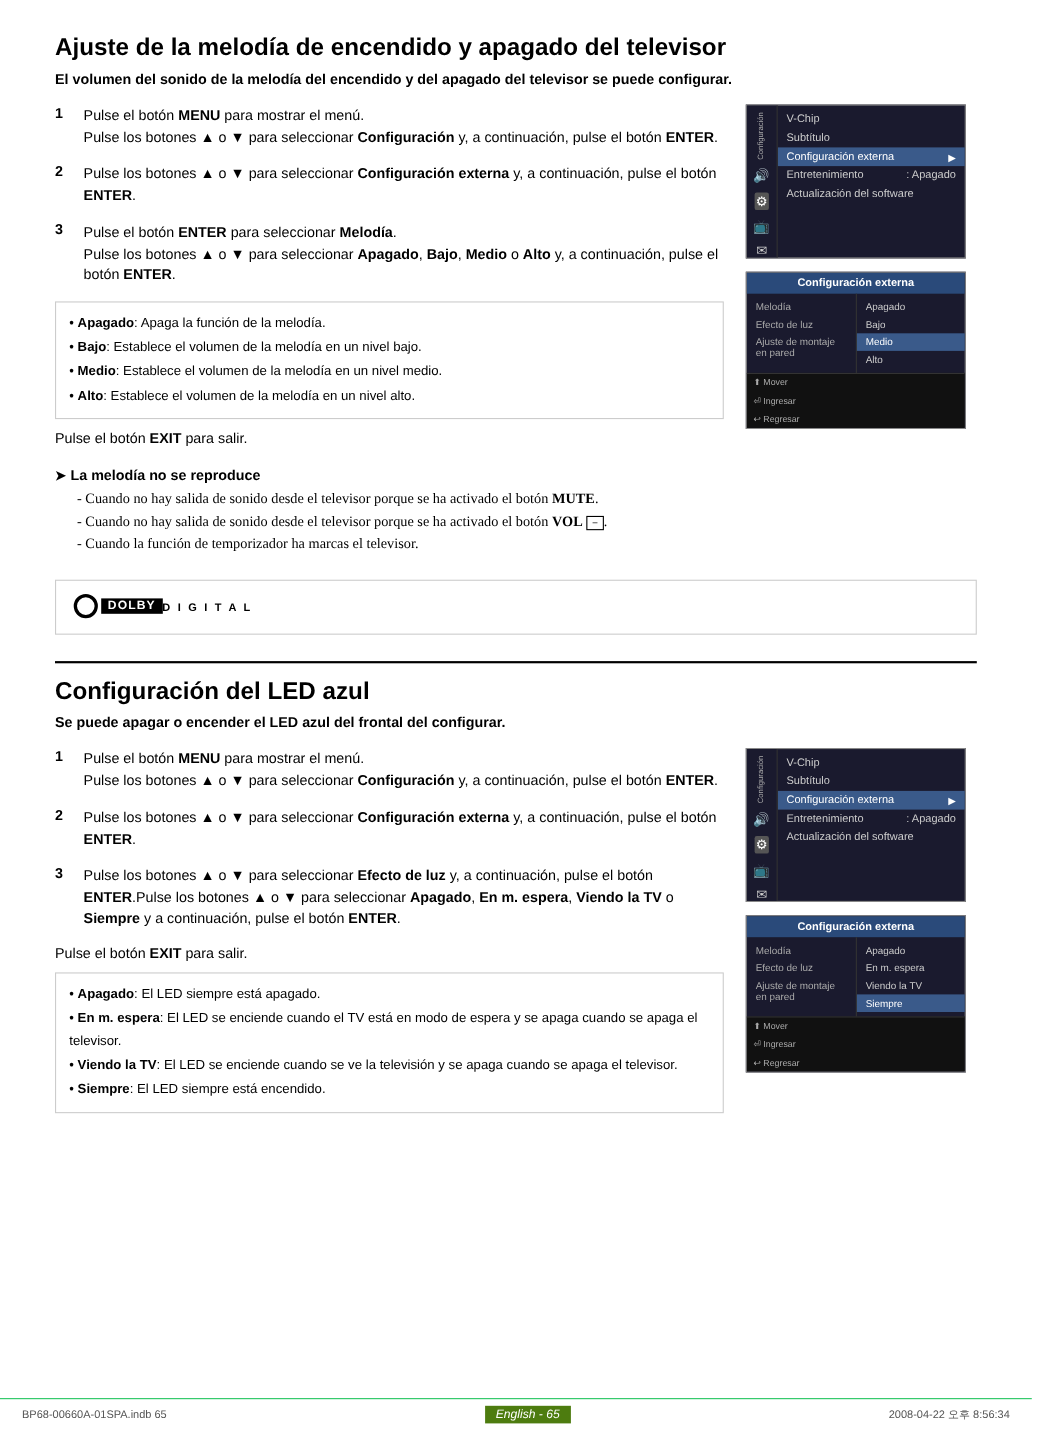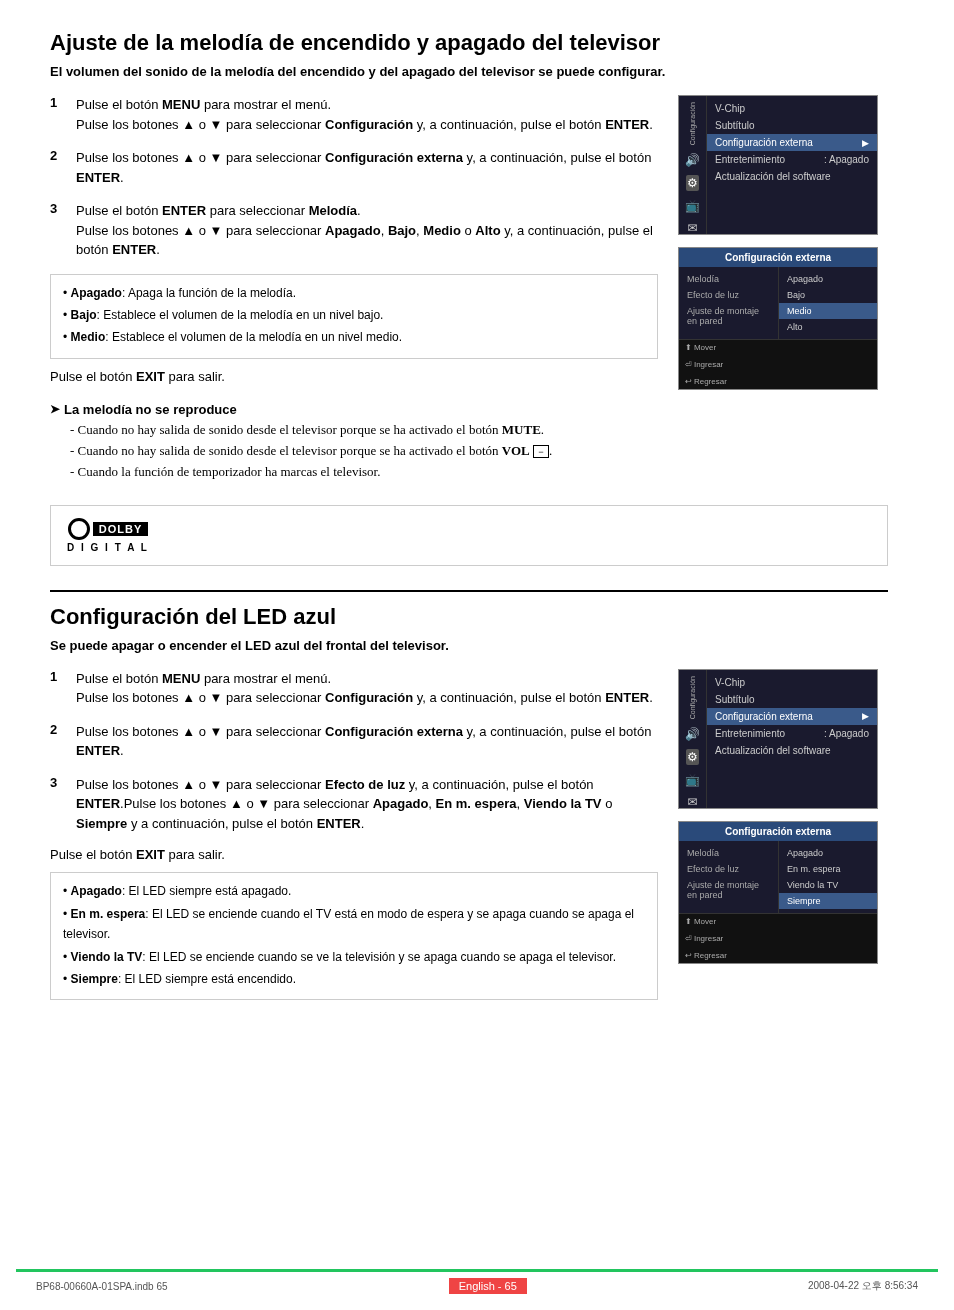--- a/index.html
+++ b/index.html
@@ -116,21 +116,20 @@
       border: 1px solid #ccc;
       padding: 12px 16px;
       display: flex;
       align-items: center;
       gap: 20px;
       margin: 14px 0;
     }
 
     .dolby-logo {
       display: flex;
-      flex-direction: column;
       align-items: center;
       min-width: 80px;
     }
 
     .dolby-top {
       display: flex;
       gap: 3px;
       align-items: center;
       margin-bottom: 2px;
     }
@@ -251,36 +250,37 @@
 
     .opt-val.selected {
       background: #3a5a8a;
       color: #fff;
     }
 
     
     .bottom-bar {
       position: absolute;
       bottom: 10px;
-      left: 16px;
+      left: 0;
       right: 0;
       display: flex;
       justify-content: space-between;
       align-items: center;
       padding: 6px 20px;
-      border-top: 3px solid #22c55e;
+      border-top: 1px solid #22c55e;
       font-size: 10px;
       color: #555;
     }
 
     .page-badge {
-      background: #ef4444;
+      background: #4d7c0f;
       color: #fff;
       padding: 2px 10px;
       font-size: 11px;
+      font-style: italic;
     }
 
     .section-sep {
       border: none;
       border-top: 2px solid #000;
       margin: 24px 0 12px 0;
     }
   </style>
 </head>
 <body>
@@ -314,20 +314,21 @@
           <span class="step-text">
             Pulse el botón <strong>ENTER</strong> para seleccionar <strong>Melodía</strong>.<br>
             Pulse los botones ▲ o ▼ para seleccionar <strong>Apagado</strong>, <strong>Bajo</strong>, <strong>Medio</strong> o <strong>Alto</strong> y, a continuación, pulse el botón <strong>ENTER</strong>.
           </span>
         </div>
 
         <div class="info-box">
           <div class="item">• <strong>Apagado</strong>: Apaga la función de la melodía.</div>
           <div class="item">• <strong>Bajo</strong>: Establece el volumen de la melodía en un nivel bajo.</div>
           <div class="item">• <strong>Medio</strong>: Establece el volumen de la melodía en un nivel medio.</div>
+          <div class="item">• <strong>Alto</strong>: Establece el volumen de la melodía en un nivel alto.</div>
         </div>
 
         <p style="margin: 8px 0; font-size:13px;">
           Pulse el botón <strong>EXIT</strong> para salir.
         </p>
 
         <div class="note-block">
           <div class="note-title"> La melodía no se reproduce</div>
           <ul class="note-list">
             <li>Cuando no hay salida de sonido desde el televisor porque se ha activado el botón <strong>MUTE</strong>.</li>
@@ -392,21 +393,21 @@
         </div>
         <div class="dolby-text-row">D I G I T A L</div>
       </div>
     </div>
   </div>
 
   <hr class="section-sep">
 
   <div>
     <h1 class="section-title">Configuración del LED azul</h1>
-    <p class="section-subtitle">Se puede apagar o encender el LED azul del frontal del televisor.</p>
+    <p class="section-subtitle">Se puede apagar o encender el LED azul del frontal del configurar.</p>
 
     <div class="section-content">
       <div class="text-col">
 
         <div class="step">
           <span class="step-num">1</span>
           <span class="step-text">
             Pulse el botón <strong>MENU</strong> para mostrar el menú.<br>
             Pulse los botones ▲ o ▼ para seleccionar <strong>Configuración</strong> y, a continuación, pulse el botón <strong>ENTER</strong>.
           </span>

